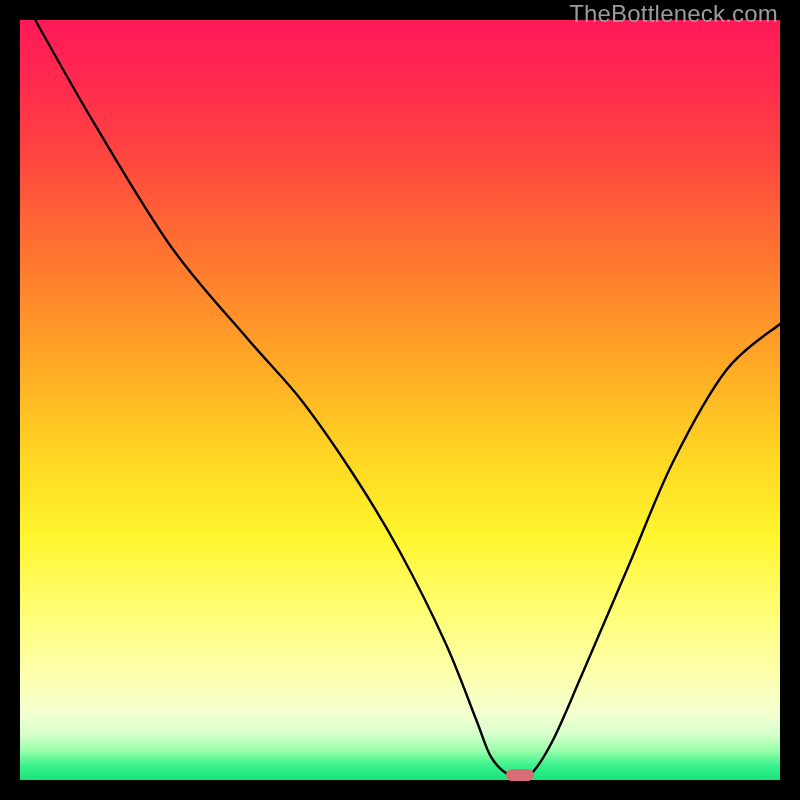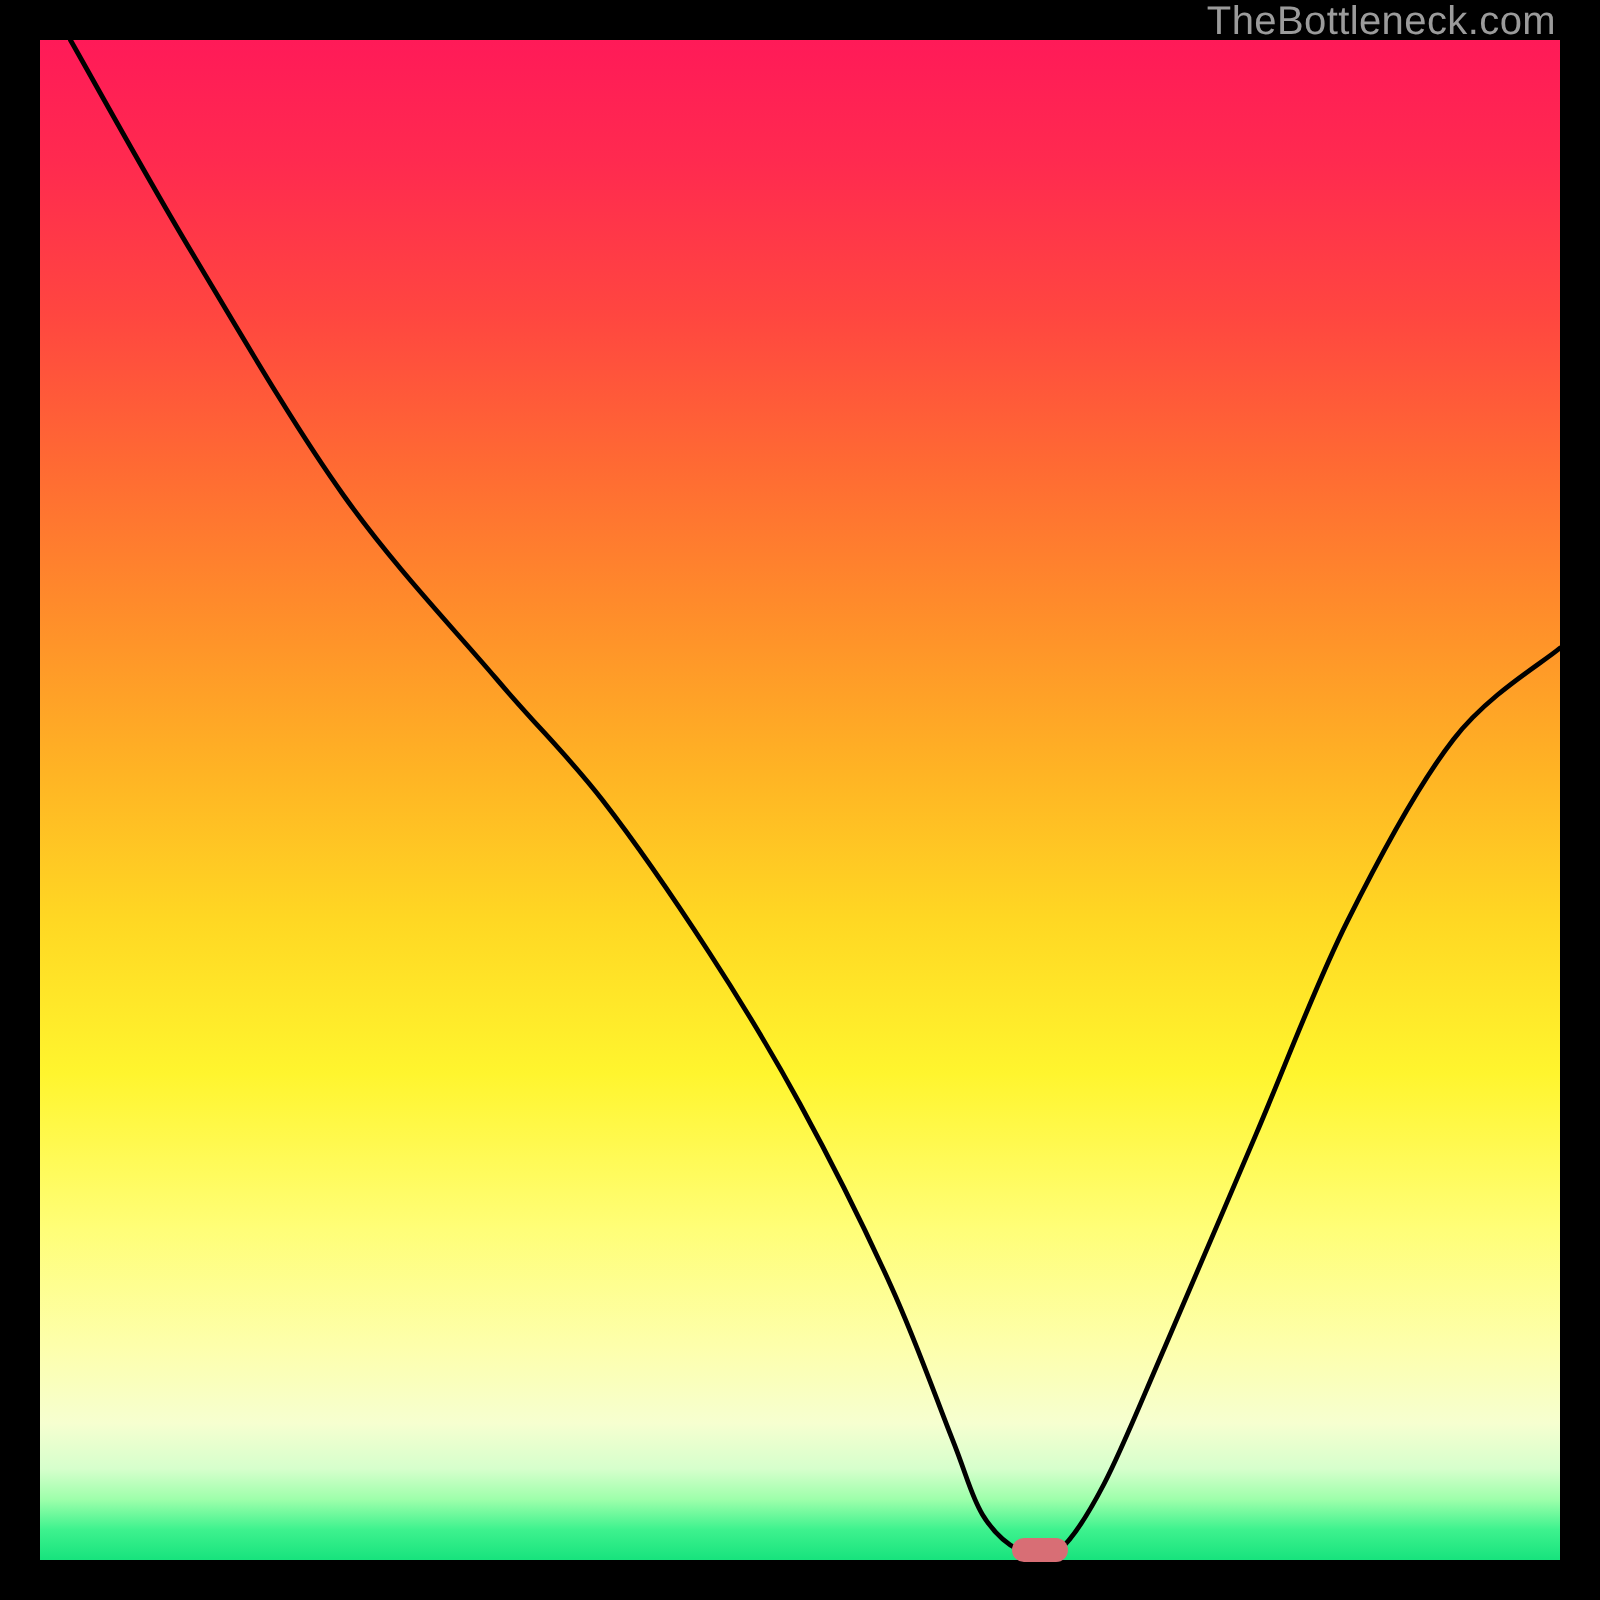--- a/index.html
+++ b/index.html
@@ -39,21 +39,21 @@
       #d6ffcc 94%,
       #9effab 96%,
       #3ef28e 98%,
       #17e37d 100%);
   }
   .watermark {
     position: absolute;
     top: 0px;
     right: 22px;
     color: #9b9b9b;
-    font-size: 20px;
+    font-size: 24px;
     font-weight: 400;
     letter-spacing: 0.2px;
     z-index: 5;
   }
   svg.overlay {
     position: absolute;
     left: 0;
     top: 0;
     width: 760px;
     height: 760px;

